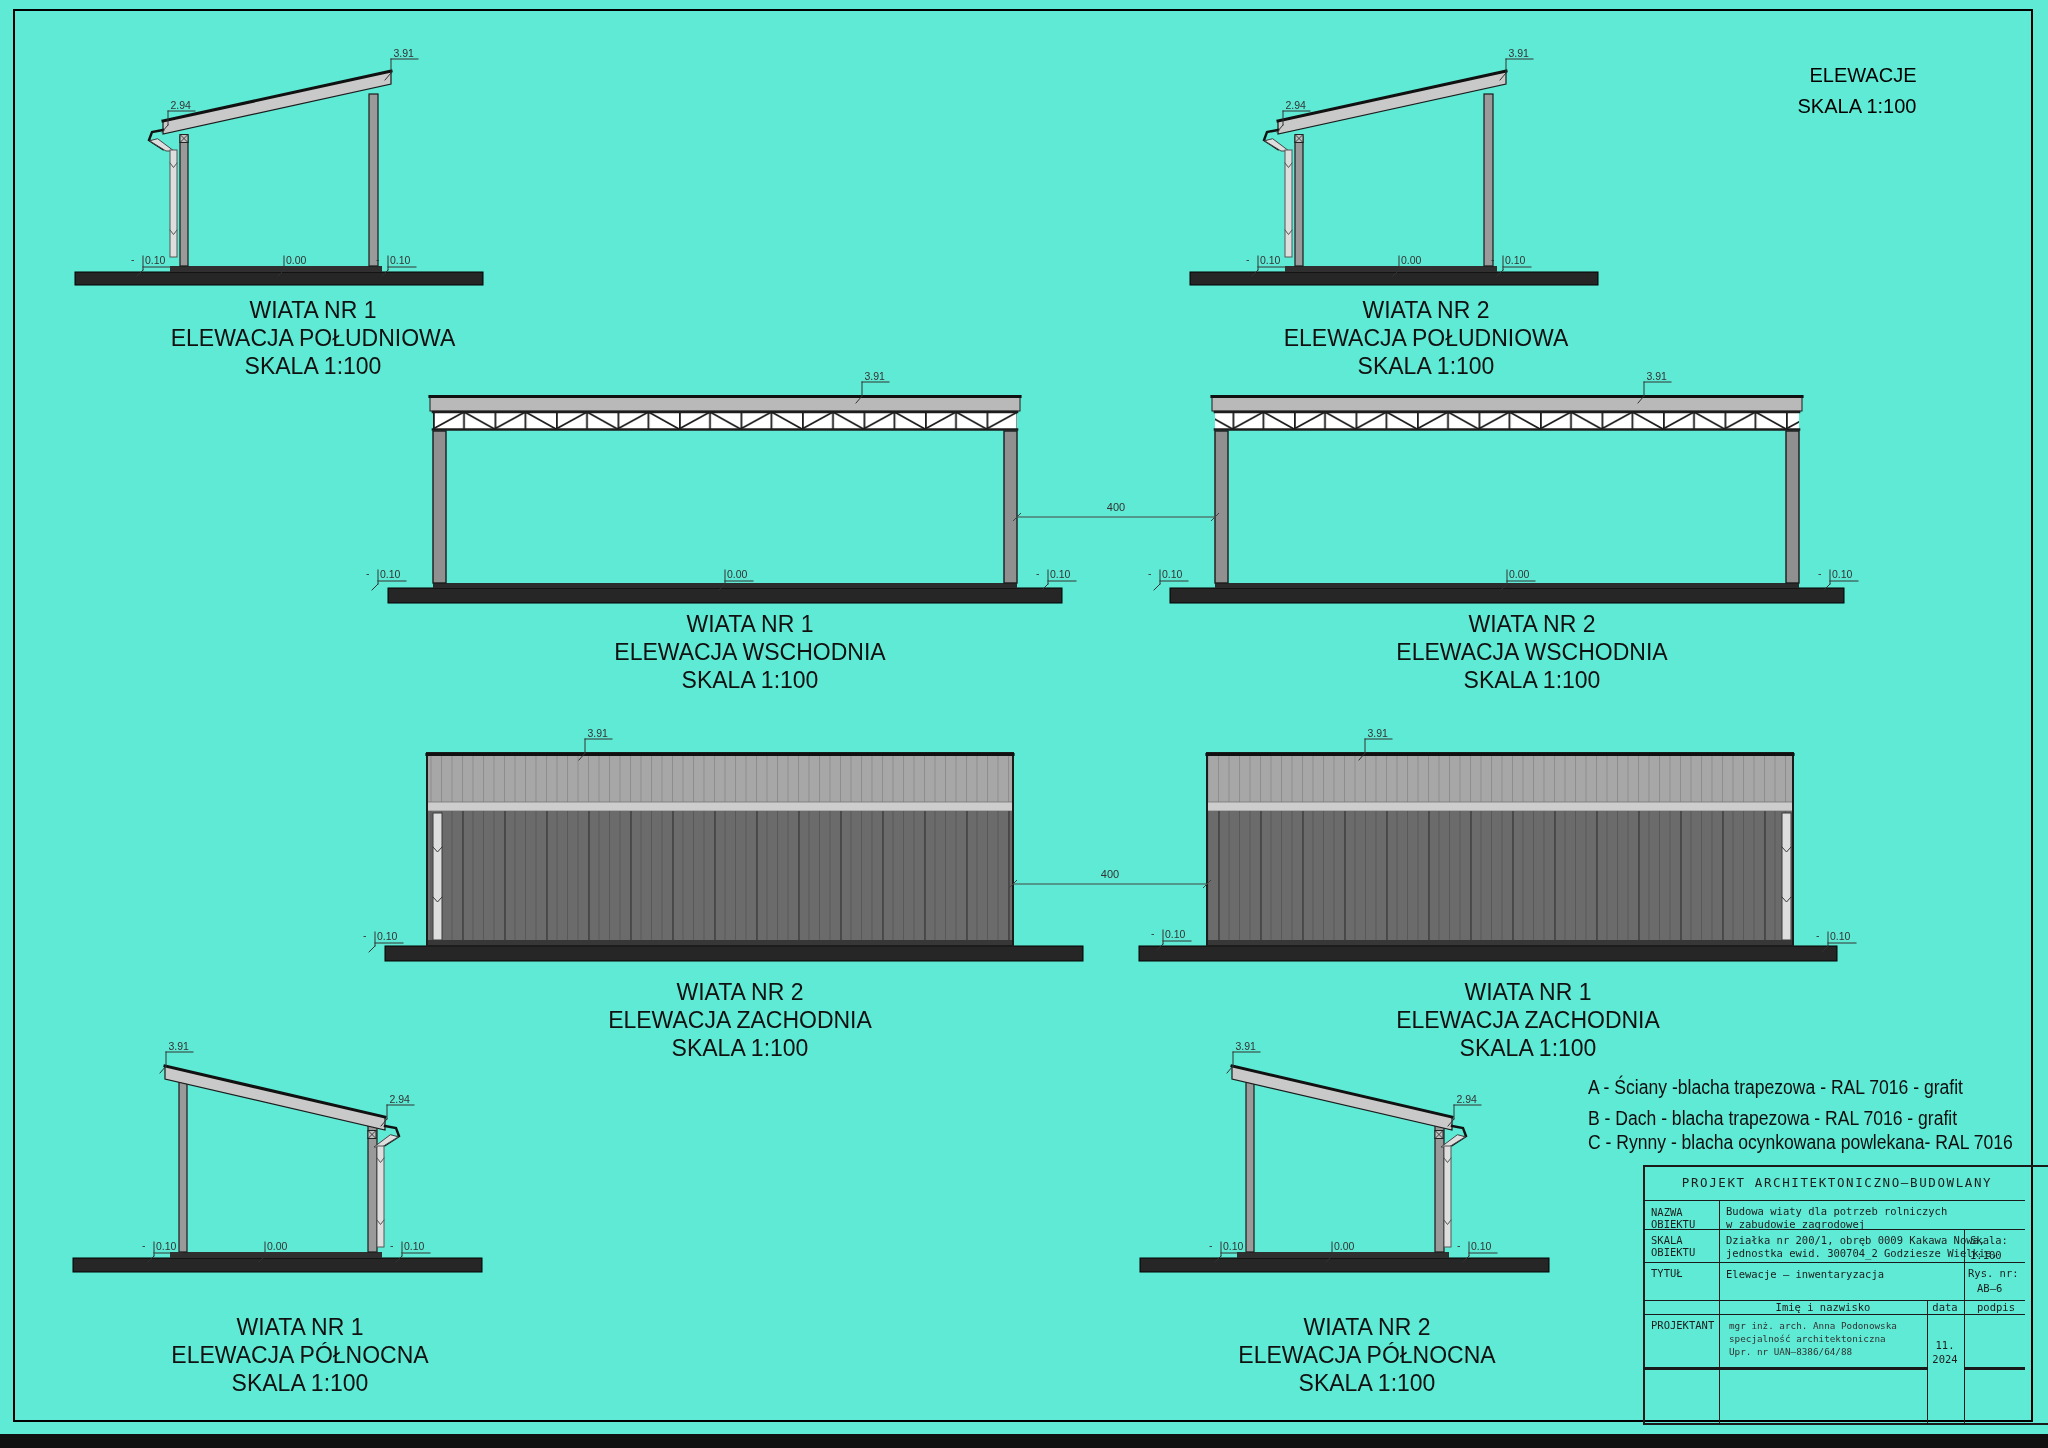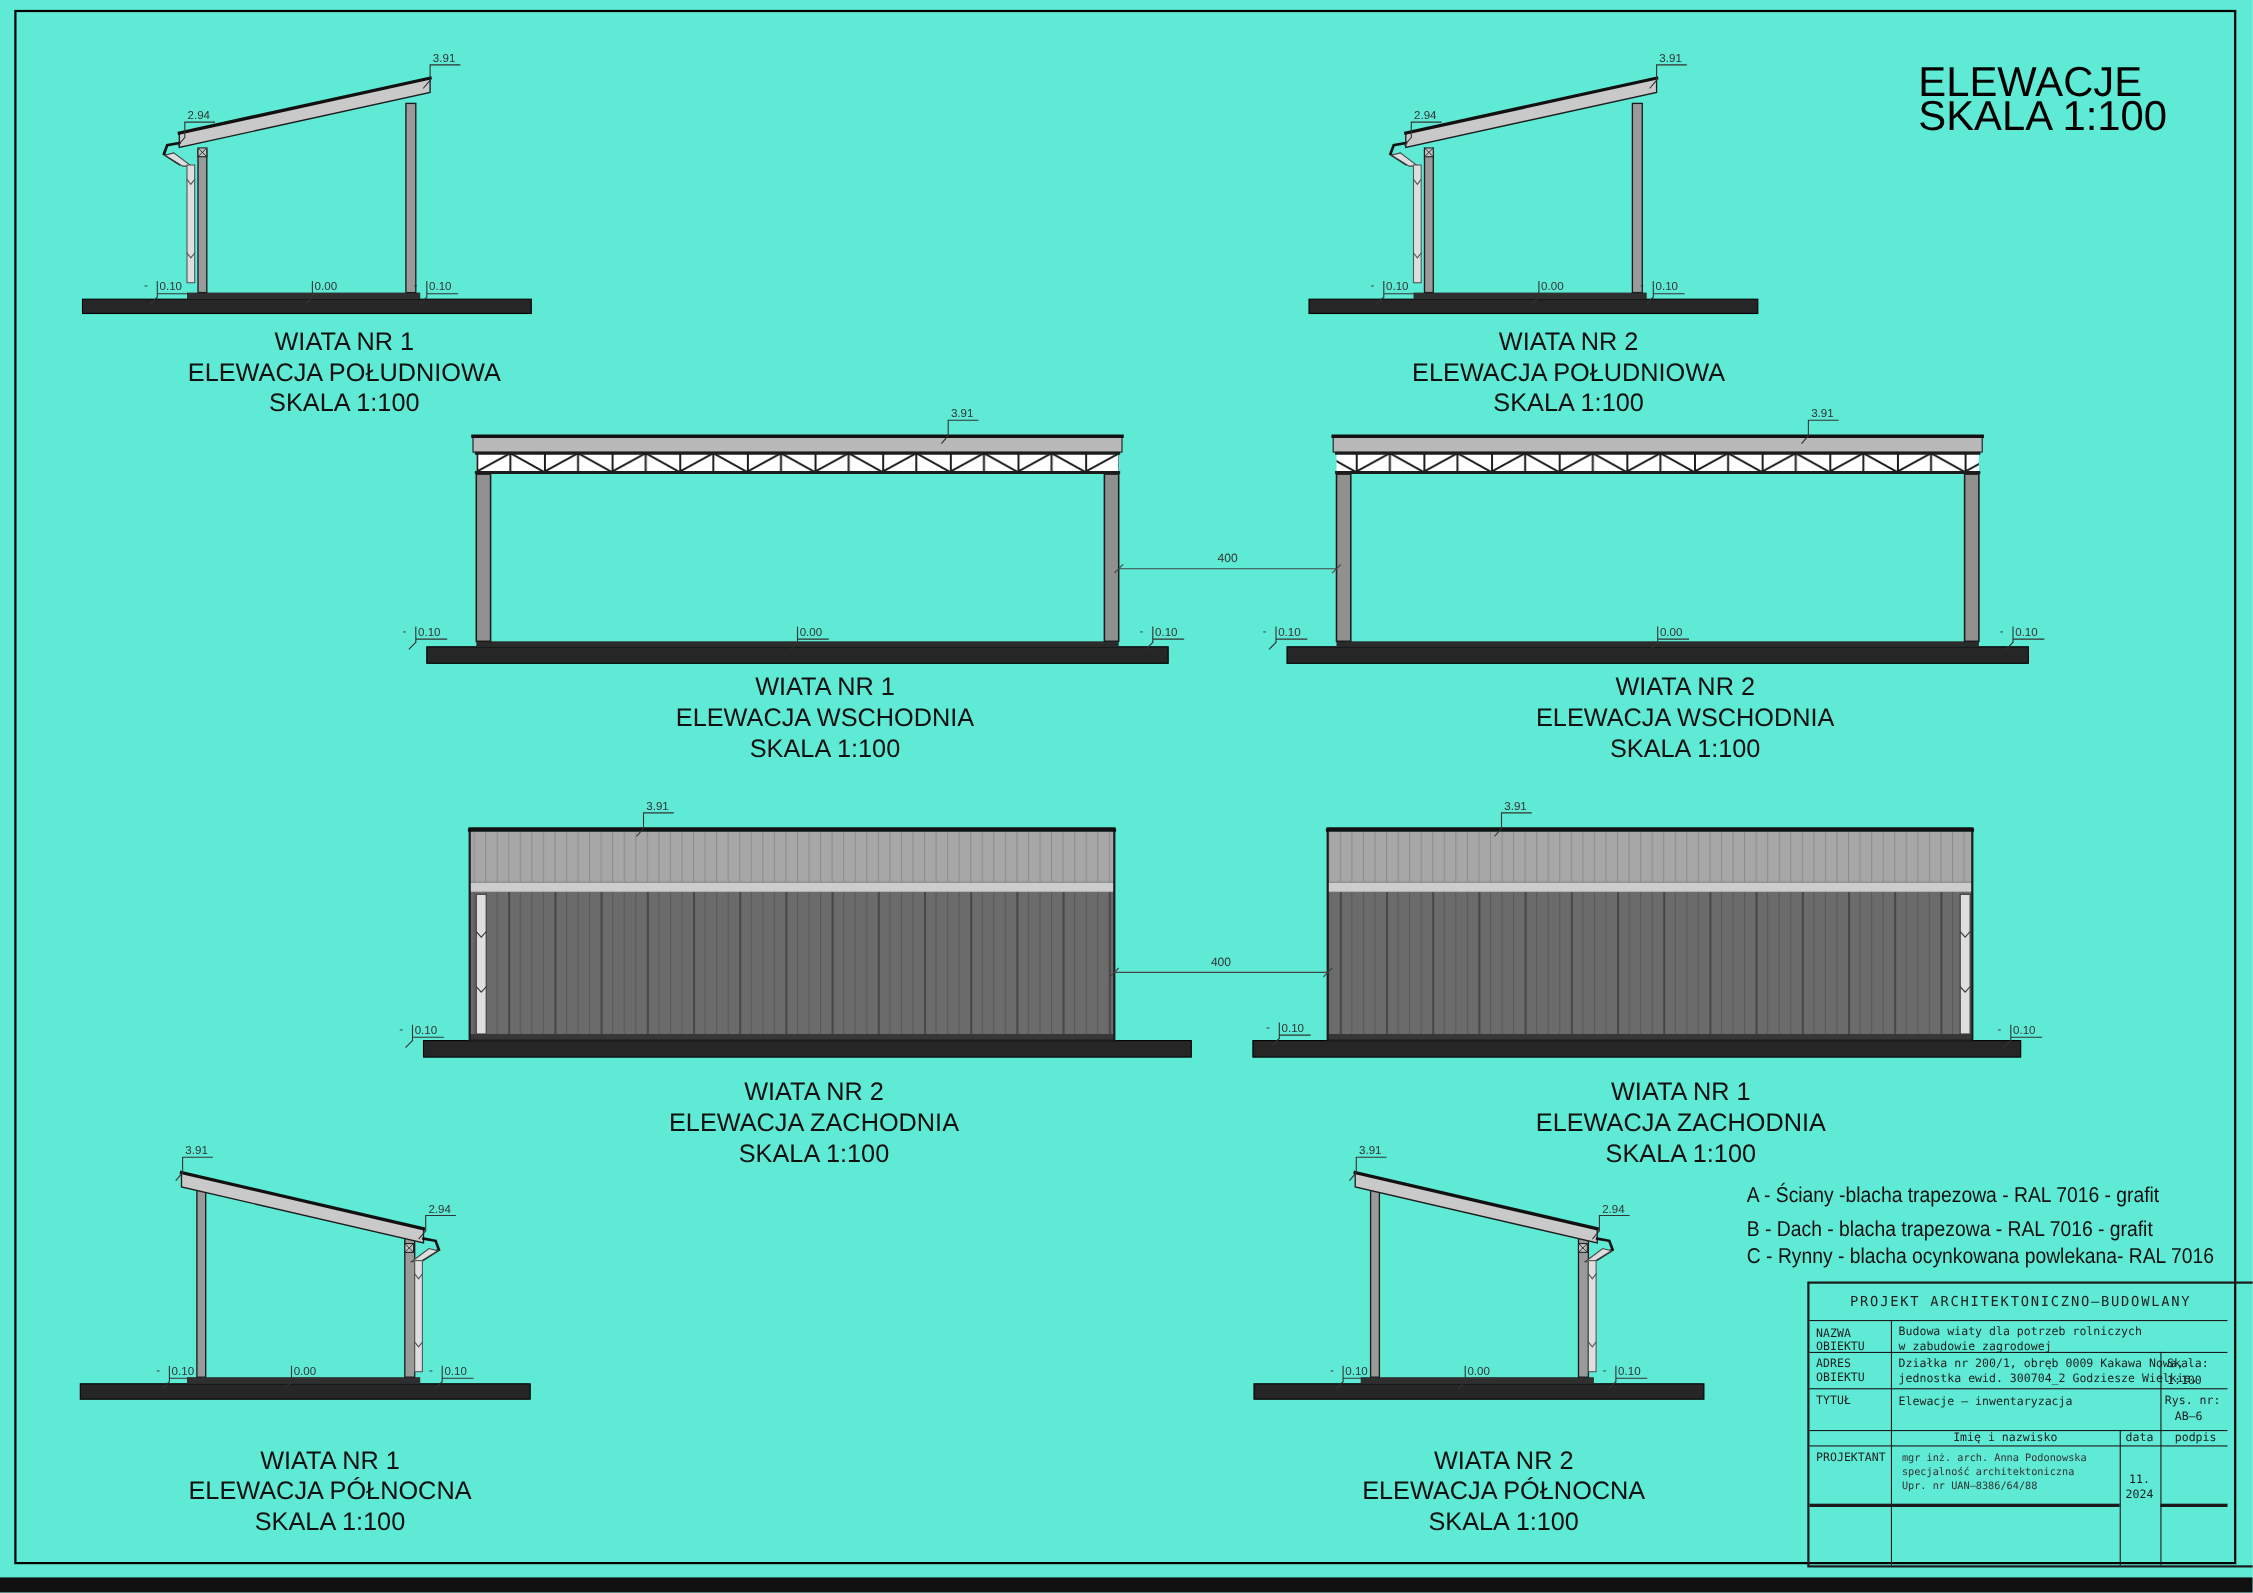--- a/index.html
+++ b/index.html
@@ -3,22 +3,22 @@
 <meta charset="utf-8">
 <style>
   html,body{margin:0;padding:0;background:#e8e8e8;}
   .page{position:relative;width:2048px;height:1448px;background:#5eead4;
         font-family:"Liberation Sans",sans-serif;overflow:hidden;}
   svg{position:absolute;left:0;top:0;}
   .dimtxt{font-family:"Liberation Sans",sans-serif;font-size:10.5px;fill:#333;}
   .dim400{font-family:"Liberation Sans",sans-serif;font-size:11px;fill:#333;}
   .lbl{position:absolute;transform:translateX(-50%);text-align:center;
        font-size:23px;line-height:28px;color:#101010;white-space:nowrap;margin-left:28px;}
-  .sheet-title{position:absolute;transform:translateX(-50%);text-align:left;
-       font-size:38px;line-height:31px;color:#000;white-space:nowrap;}
+  .sheet-title{position:absolute;transform:translateX(-50%);text-align:right;
+       font-size:20px;line-height:31px;color:#000;white-space:nowrap;}
   .legend-item{position:absolute;font-size:19.5px;color:#0d0d0d;white-space:nowrap;
        transform:scaleX(0.9);transform-origin:left center;}
   .tblock{position:absolute;left:1643px;top:1165px;width:452px;height:260px;
        border:2px solid #1a1a1a;box-sizing:border-box;}
   .hl{position:absolute;height:1.3px;background:#1a1a1a;}
   .vl{position:absolute;width:1.3px;background:#1a1a1a;}
   .hl.thick{height:2.6px;}
   .tmono{position:absolute;font-family:"DejaVu Sans Mono","Liberation Mono",monospace;
        color:#1d1d1d;white-space:nowrap;font-size:10.5px;line-height:13px;}
   .tmono.small{font-size:9.3px;line-height:12.5px;color:#333;}
@@ -330,21 +330,21 @@
     <div class="vl" style="left:319px;top:62px;height:194px"></div>
     <div class="vl" style="left:282px;top:133px;height:123px"></div>
 
     <div class="tmono hdr ctr" style="left:192px;top:9px">PROJEKT ARCHITEKTONICZNO–BUDOWLANY</div>
 
     <div class="tmono" style="left:6px;top:39px">NAZWA</div>
     <div class="tmono" style="left:6px;top:51px">OBIEKTU</div>
     <div class="tmono" style="left:81px;top:38px">Budowa wiaty dla potrzeb rolniczych</div>
     <div class="tmono" style="left:81px;top:51px">w zabudowie zagrodowej</div>
 
-    <div class="tmono" style="left:6px;top:67px">ADRES</div>
+    <div class="tmono" style="left:6px;top:67px">SKALA</div>
     <div class="tmono" style="left:6px;top:79px">OBIEKTU</div>
     <div class="tmono" style="left:81px;top:67px">Działka nr 200/1, obręb 0009 Kakawa Nowa,</div>
     <div class="tmono" style="left:81px;top:80px">jednostka ewid. 300704_2 Godziesze Wielkie,</div>
     <div class="tmono" style="left:325px;top:67px">Skala:</div>
     <div class="tmono" style="left:325px;top:82px">1:100</div>
 
     <div class="tmono" style="left:6px;top:100px">TYTUŁ</div>
     <div class="tmono" style="left:81px;top:101px">Elewacje – inwentaryzacja</div>
     <div class="tmono" style="left:323px;top:100px">Rys. nr:</div>
     <div class="tmono" style="left:332px;top:115px">AB–6</div>

